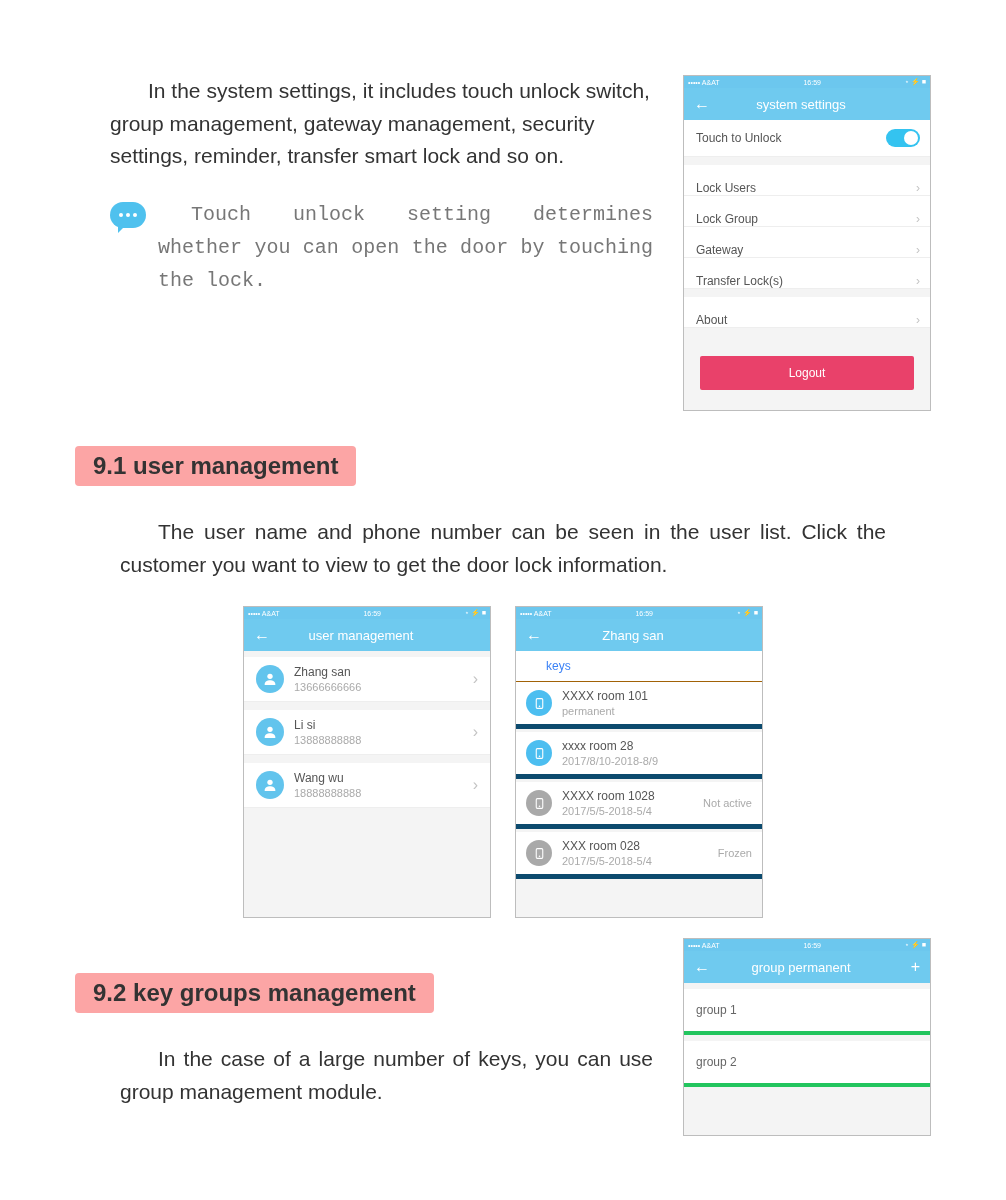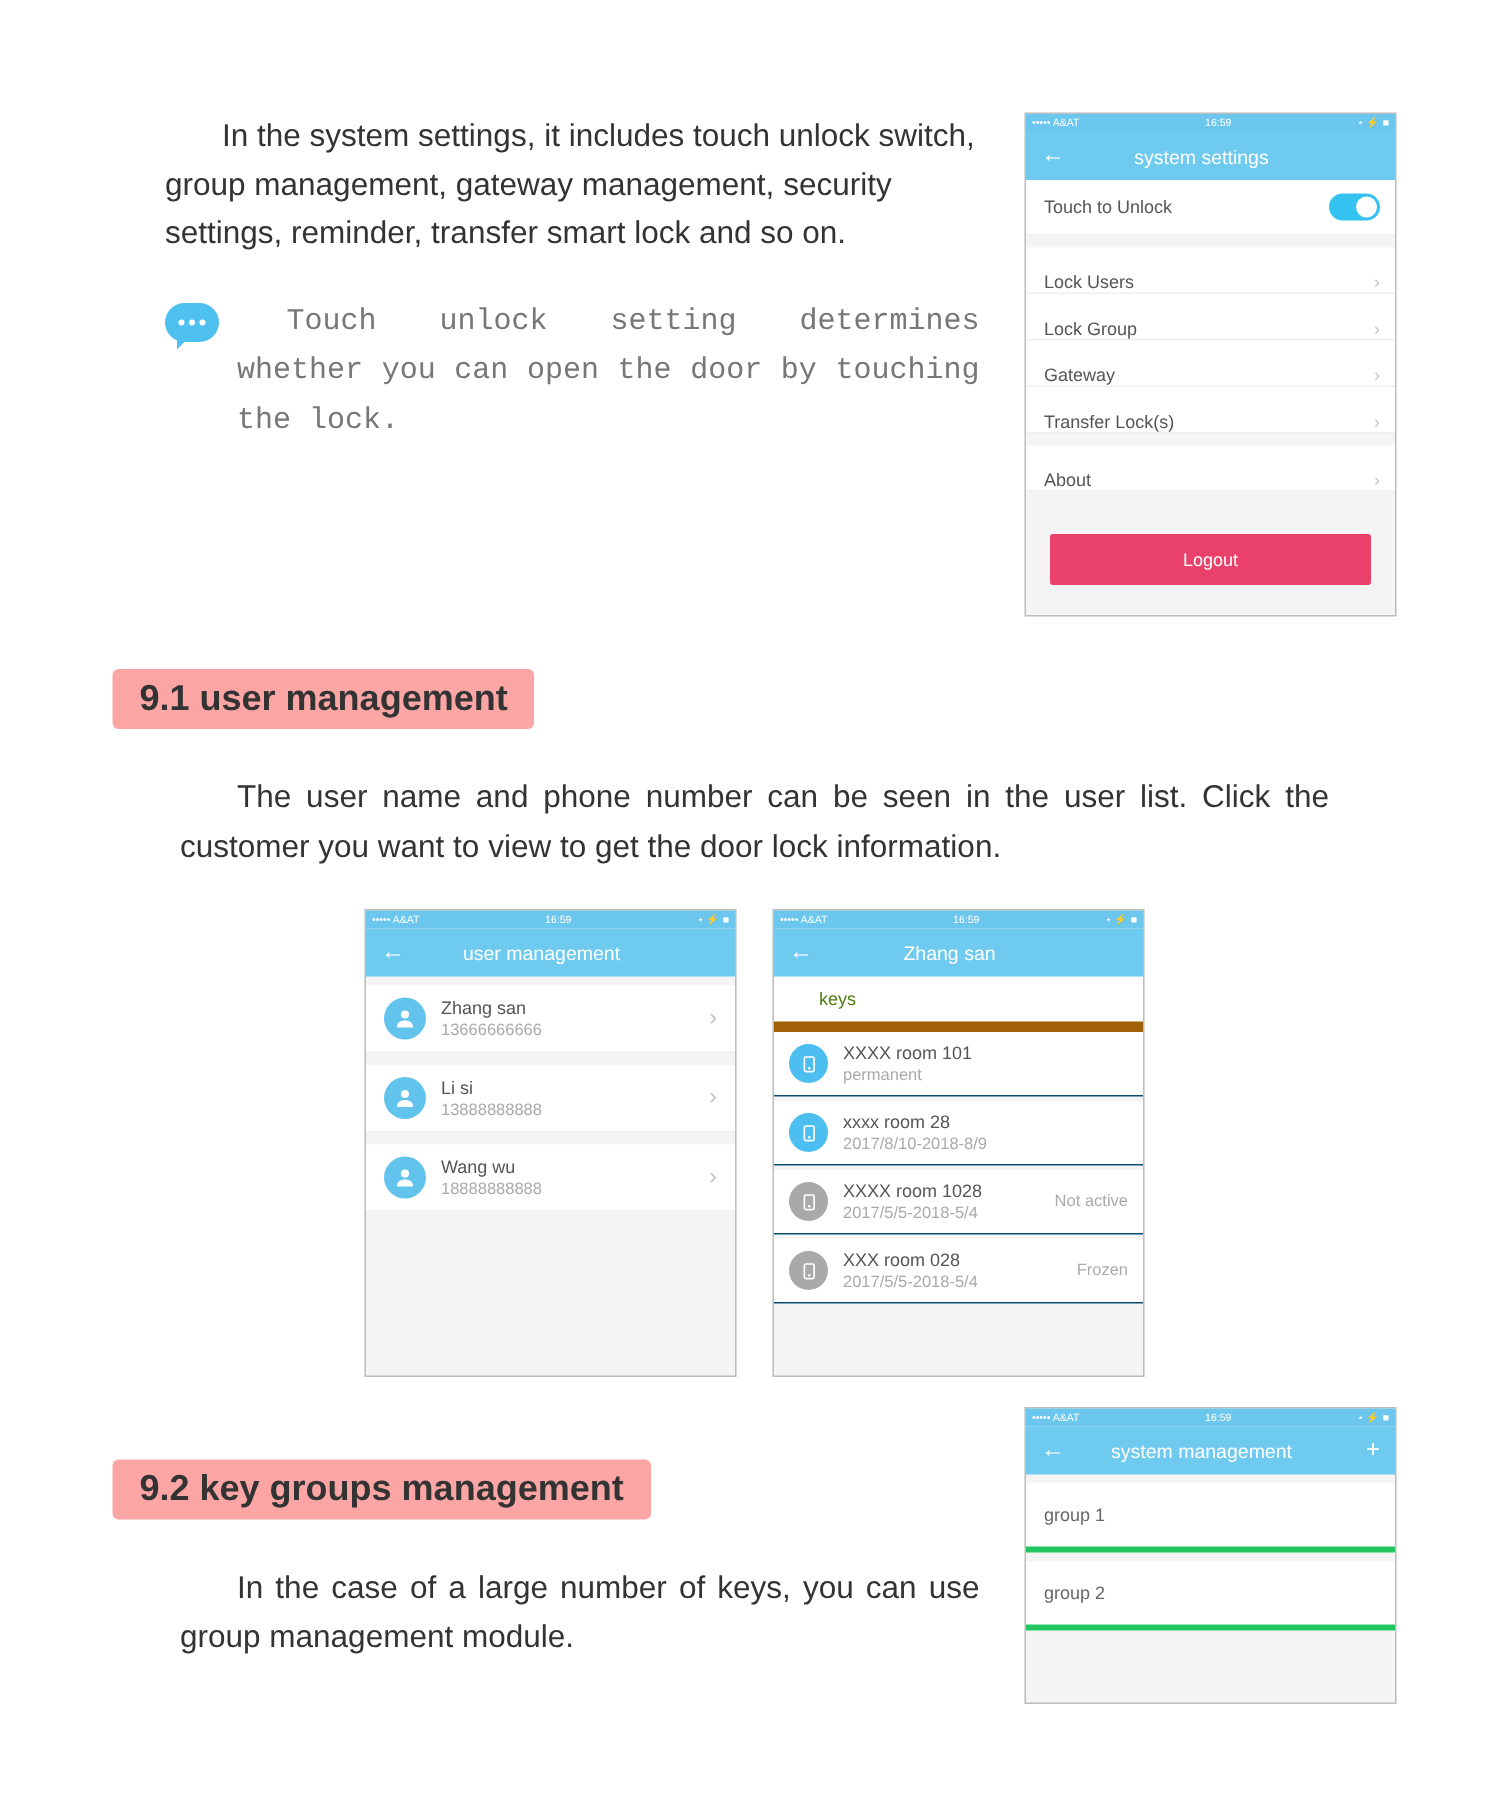--- a/index.html
+++ b/index.html
@@ -58,23 +58,23 @@
   .logout-wrap { padding:0 16px;}
   .logout-btn { background:#e9416a; color:#fff; text-align:center; font-size:12px; height:34px; line-height:34px; border-radius:2px;}
 
   .user-item { background:#fff; display:flex; align-items:center; padding:8px 12px; position:relative; border-bottom:1px solid #eee;}
   .user-avatar { width:28px; height:28px; border-radius:50%; background:#62c4ed; display:flex; align-items:center; justify-content:center; margin-right:10px; flex-shrink:0;}
   .user-avatar svg{ width:16px;height:16px;fill:#fff;}
   .user-text .nm{ font-size:12px; color:#555;}
   .user-text .ph{ font-size:11px; color:#aaa; margin-top:2px;}
   .user-item .chev{ position:absolute; right:12px; color:#c4c4c4;}
 
-  .section-label{ background:#fff; border-bottom:7px solid #a16207; padding:8px 12px 8px 30px; font-size:12px; color:#4d7c0f;}
-
-  .key-item{ background:#fff; display:flex; align-items:center; padding:7px 10px; border-bottom:1px solid #0c4a6e; position:relative;}
+  .section-label{ background:#fff; border-bottom:1px solid #a16207; padding:8px 12px 8px 30px; font-size:12px; color:#3b82f6;}
+
+  .key-item{ background:#fff; display:flex; align-items:center; padding:7px 10px; border-bottom:5px solid #0c4a6e; position:relative;}
   .key-icon{ width:26px;height:26px;border-radius:50%; display:flex;align-items:center;justify-content:center; margin-right:10px; flex-shrink:0;}
   .key-icon.active{ background:#4cbef0;}
   .key-icon.inactive{ background:#a9a9a9;}
   .key-icon svg{width:13px;height:13px;fill:#fff;}
   .key-text .kt{ font-size:12px; color:#555;}
   .key-text .ks{ font-size:11px; color:#aaa; margin-top:2px;}
   .key-status{ position:absolute; right:10px; font-size:11px; color:#aaa;}
 
   .group-item{ background:#fff; padding:14px 12px; font-size:12px; color:#666; border-bottom:4px solid #22c55e;}
 
@@ -286,21 +286,21 @@
       <p class="para" style="margin-left:45px;margin-right:0;">In the case of a large number of keys, you can use group management module.</p>
     </div>
     <div class="phone p4">
       <div class="statusbar">
         <span>••••• A&amp;AT</span>
         <span>16:59</span>
         <span>⋆ ⚡ ■</span>
       </div>
       <div class="titlebar">
         <span class="back-arrow">←</span>
-        <span class="title">system management</span>
+        <span class="title">group permanent</span>
         <span class="plus-icon">+</span>
       </div>
       <div class="phone-body">
         <div class="gap6"></div>
         <div class="group-item">group 1</div>
         <div class="gap6"></div>
         <div class="group-item">group 2</div>
       </div>
     </div>
   </div>

